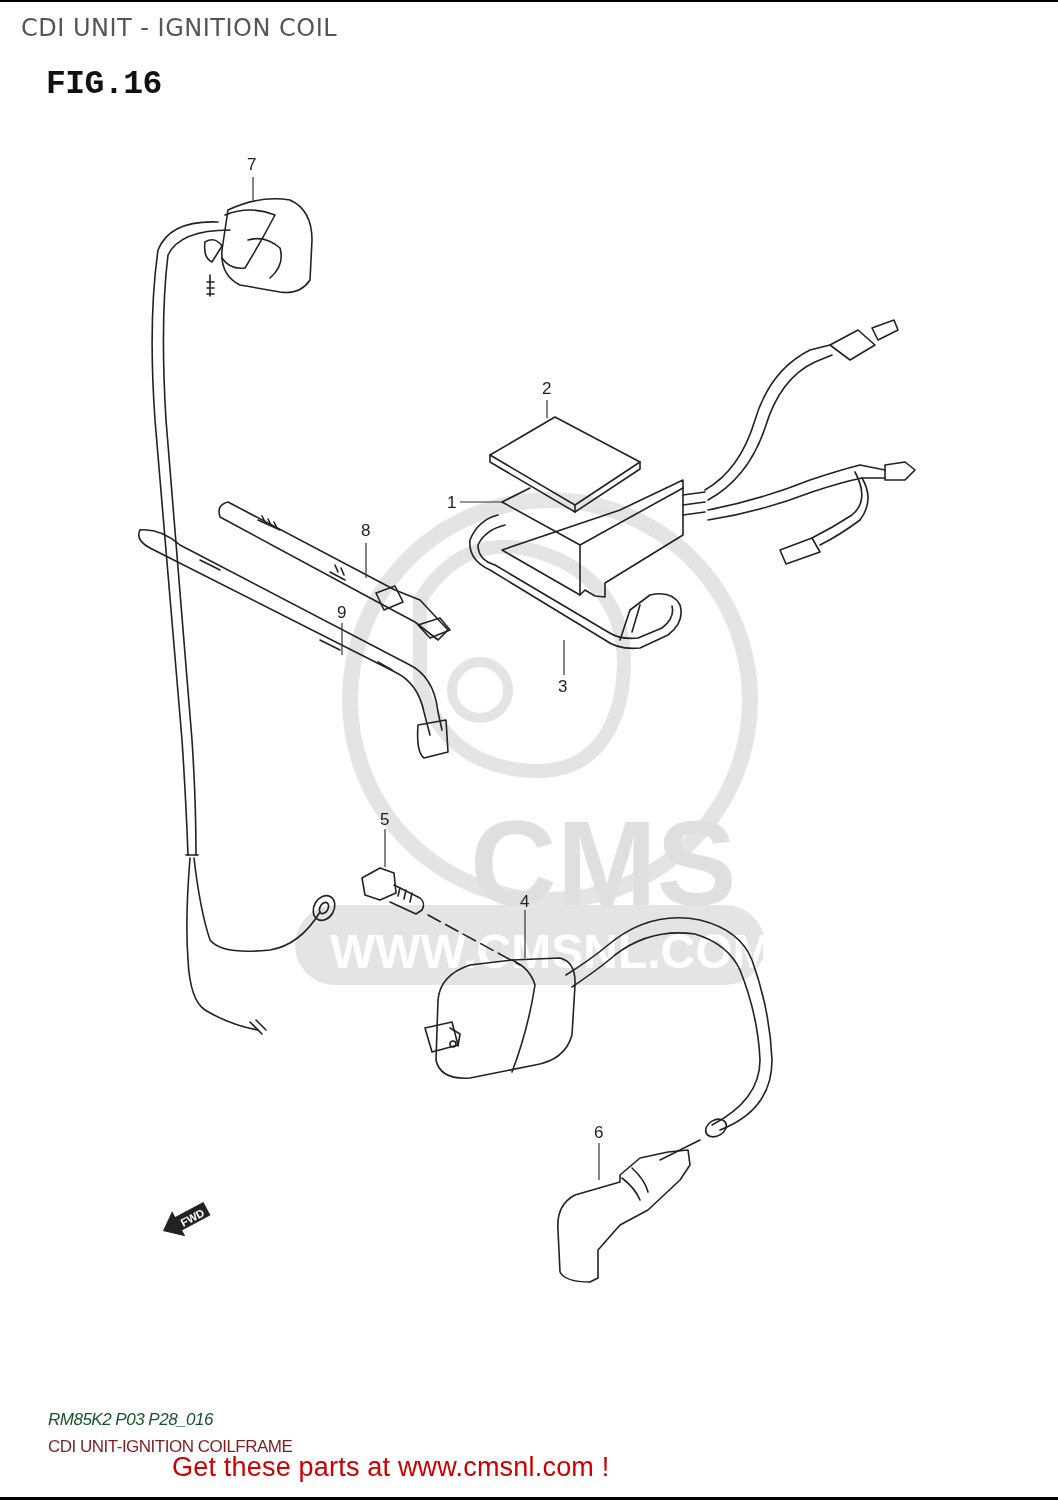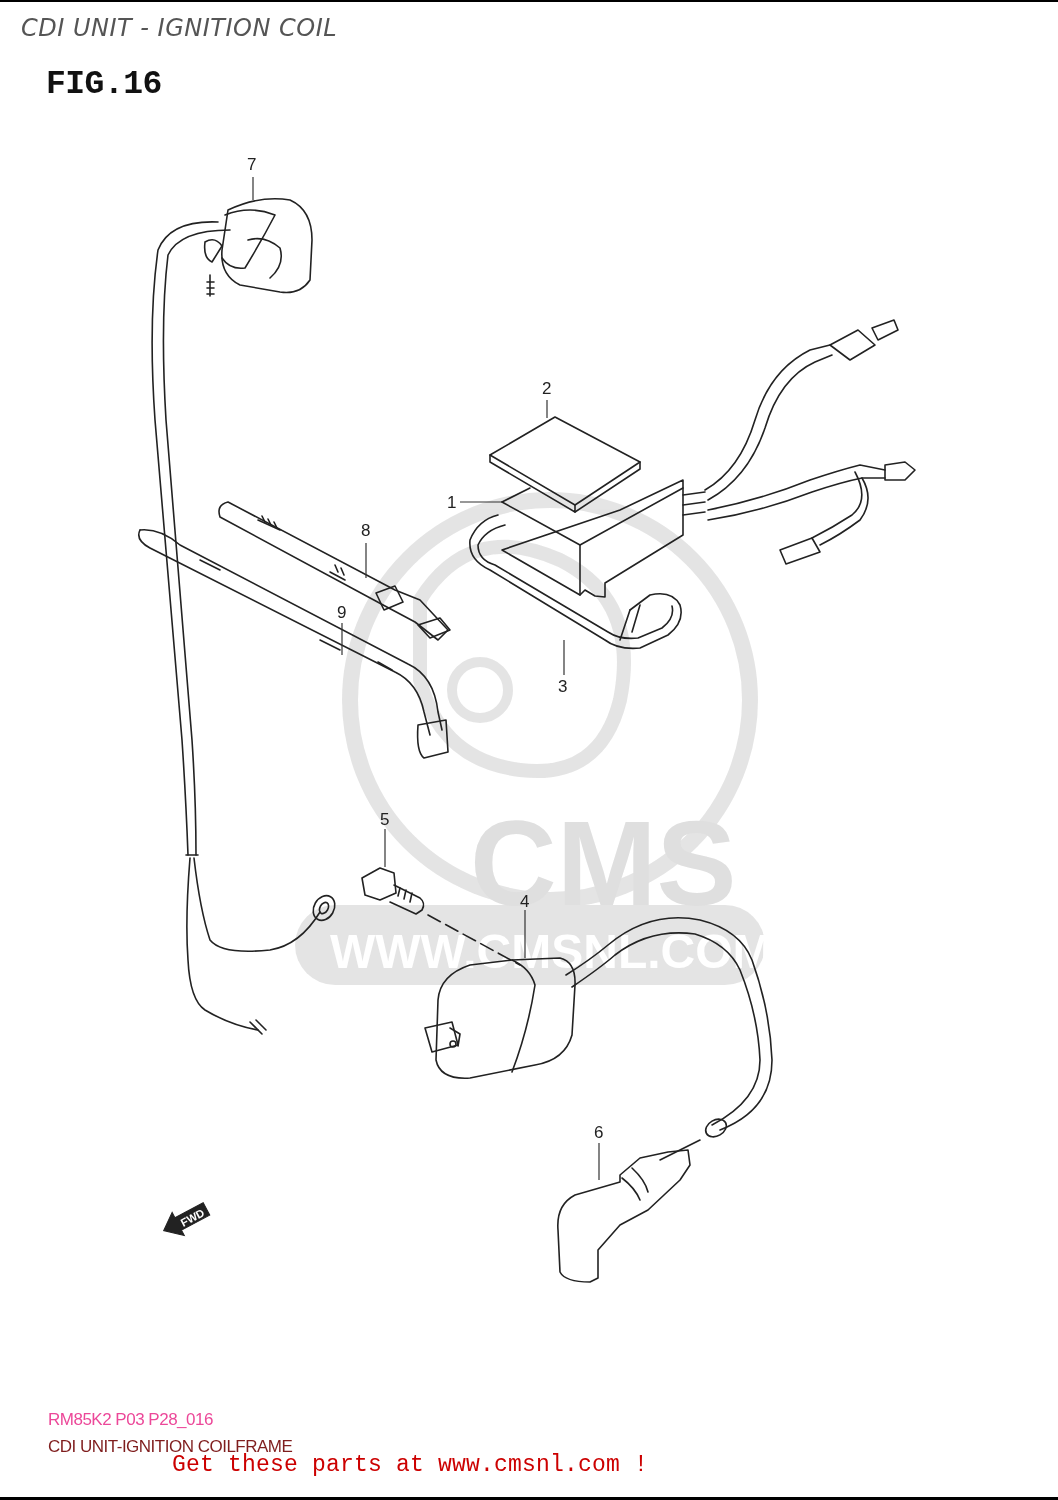--- a/index.html
+++ b/index.html
@@ -1,25 +1,25 @@
 <!DOCTYPE html>
 <html><head>
 <meta charset="utf-8">
 <style>
   html, body { margin: 0; padding: 0; background: #ffffff; }
   body { width: 1058px; height: 1500px; position: relative; overflow: hidden; font-family: "DejaVu Sans", sans-serif; }
   .top-border { position: absolute; left: 0; top: 0; width: 1058px; height: 2px; background: #000; }
   .bottom-border { position: absolute; left: 0; bottom: 0; width: 1058px; height: 3px; background: #000; }
-  .page-title { position: absolute; left: 21px; top: 14px; font-family: "DejaVu Sans", sans-serif; font-size: 24px; color: #555555; letter-spacing: 0.5px; font-style: italic; }
+  .page-title { position: absolute; left: 21px; top: 14px; font-family: "DejaVu Sans", sans-serif; font-size: 24px; color: #555555; letter-spacing: 0.5px; }
   .fig-label { position: absolute; left: 46px; top: 66px; font-family: Liberation Mono, monospace; font-weight: bold; font-size: 33px; color: #111; letter-spacing: -0.5px; }
   .diagram { position: absolute; left: 0; top: 0; width: 1058px; height: 1500px; }
   .callout { font-family: "Liberation Sans", sans-serif; font-size: 17px; fill: #222; }
-  .footer-code { position: absolute; left: 48px; top: 1410px; font-family: "Liberation Sans", sans-serif; font-size: 17px; color: #ec4899; letter-spacing: -0.5px; }
+  .footer-code { position: absolute; left: 48px; top: 1410px; font-family: "Liberation Sans", sans-serif; font-size: 17px; color: #14532d; letter-spacing: -0.5px; font-style: italic; }
   .footer-name { position: absolute; left: 48px; top: 1437px; font-family: "Liberation Sans", sans-serif; font-size: 17px; color: #7f1d1d; letter-spacing: -0.5px; }
-  .promo { position: absolute; left: 172px; top: 1452px; font-family: Liberation Mono, monospace; font-size: 23px; color: #cc0000; text-decoration: none; letter-spacing: 0.2px; }
+  .promo { position: absolute; left: 172px; top: 1452px; font-family: Liberation Sans, sans-serif; font-size: 27px; color: #cc0000; text-decoration: none; letter-spacing: 0.2px; }
   .watermark text { font-family: "Liberation Sans", sans-serif; font-weight: bold; }
 </style>
 </head>
 <body>
 
 <div class="top-border"></div>
 
 <div class="page-title">CDI UNIT - IGNITION COIL</div>
 <div class="fig-label">FIG.16</div>
 

